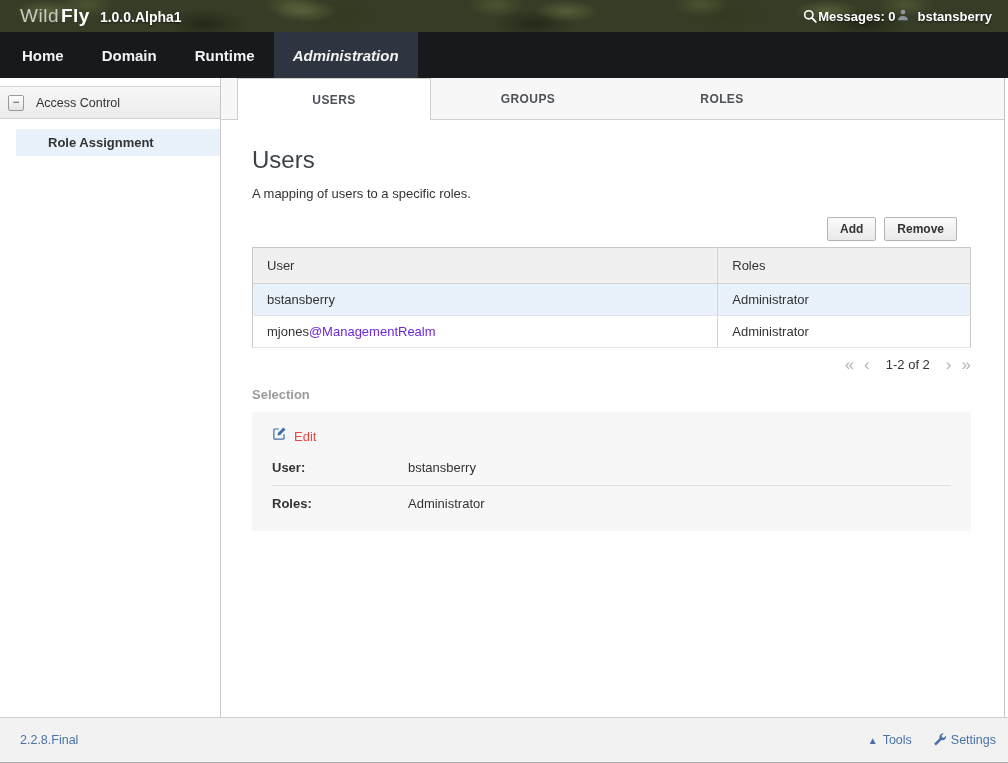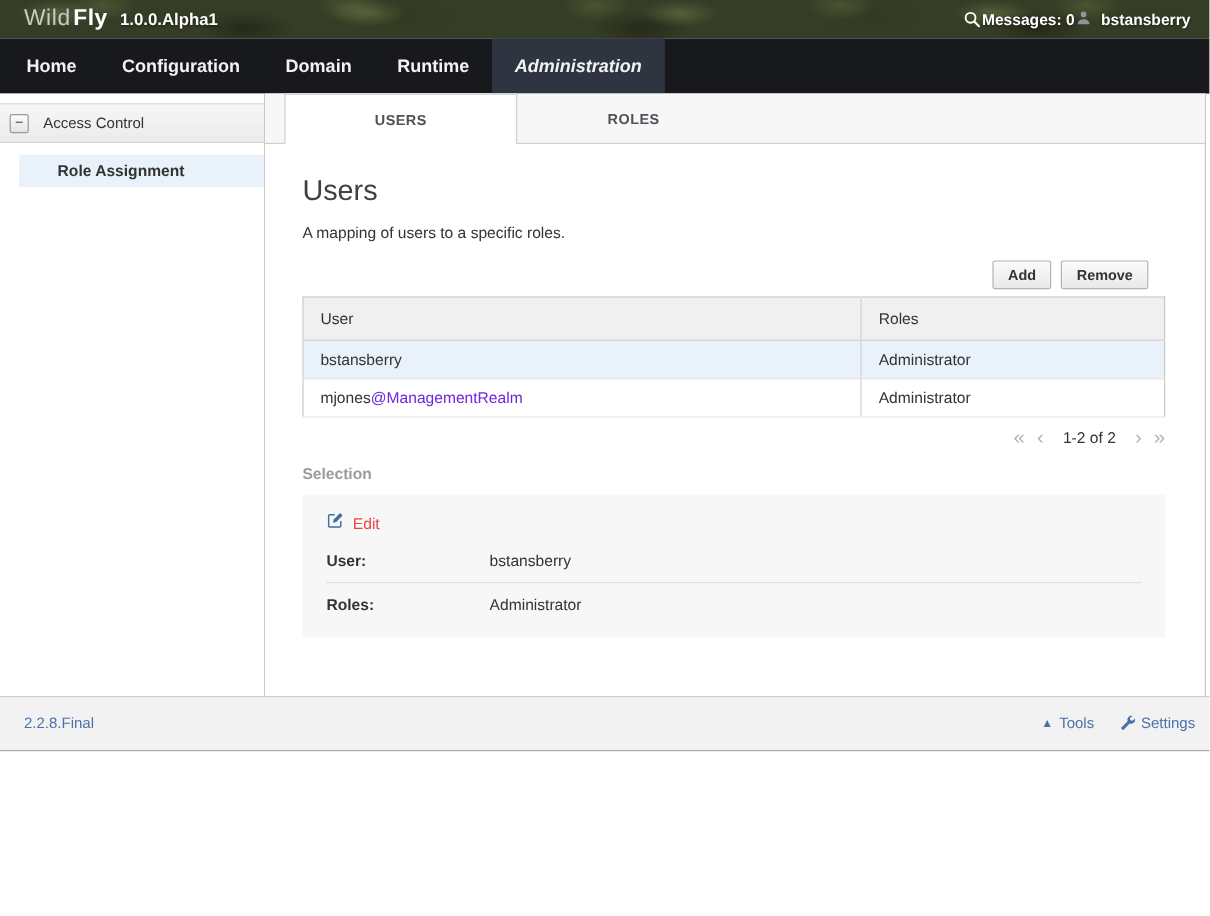--- a/index.html
+++ b/index.html
@@ -2,21 +2,21 @@
 <html><head>
 <meta charset="utf-8">
 <style>
   * { margin:0; padding:0; box-sizing:border-box; }
   html,body { width:1008px; height:763px; }
   body {
     font-family:"Liberation Sans", sans-serif;
     background:#fff; color:#333;
     overflow:hidden;
   }
-  .app { width:1008px; height:626px; display:flex; flex-direction:column; border-bottom:1px solid #a8a8a8; }
+  .app { width:1008px; height:763px; display:flex; flex-direction:column; border-bottom:1px solid #a8a8a8; }
 
   
   .topbar {
     height:32px; flex:0 0 32px;
     display:flex; align-items:center; justify-content:space-between;
     padding:0 16px 0 20px;
     background-color:#363d26;
     background-image:
       radial-gradient(ellipse 46px 16px at 18% 35%, rgba(122,134,80,.45), transparent 70%),
       radial-gradient(ellipse 60px 22px at 62% 75%, rgba(28,32,18,.65), transparent 70%),
@@ -178,40 +178,40 @@
               <path d="M2.4 14c0-3.1 2.6-4.8 5.6-4.8s5.6 1.7 5.6 4.8z"></path>
             </svg>
         </span>
         <span>bstansberry</span>
       </span>
     </div>
   </header>
 
   <nav class="mainnav">
     <div class="nav-item">Home</div>
-    <div class="nav-item">Configuration</div>
     <div class="nav-item">Domain</div>
     <div class="nav-item">Runtime</div>
     <div class="nav-item active">Administration</div>
   </nav>
 
   <div class="bodyarea">
 
     <aside class="sidebar">
       <div class="side-header">
         <span class="collapse-btn">−</span>
         <span class="side-header-label">Access Control</span>
       </div>
       <div class="side-item selected">Role Assignment</div>
     </aside>
 
     <section class="content">
 
       <div class="tabstrip">
         <div class="tab active">USERS</div>
+        <div class="tab">GROUPS</div>
         <div class="tab">ROLES</div>
       </div>
 
       <div class="content-inner">
 
         <h1 class="page-title">Users</h1>
         <p class="page-desc">A mapping of users to a specific roles.</p>
 
         <div class="btn-row">
           <button class="btn">Add</button>

